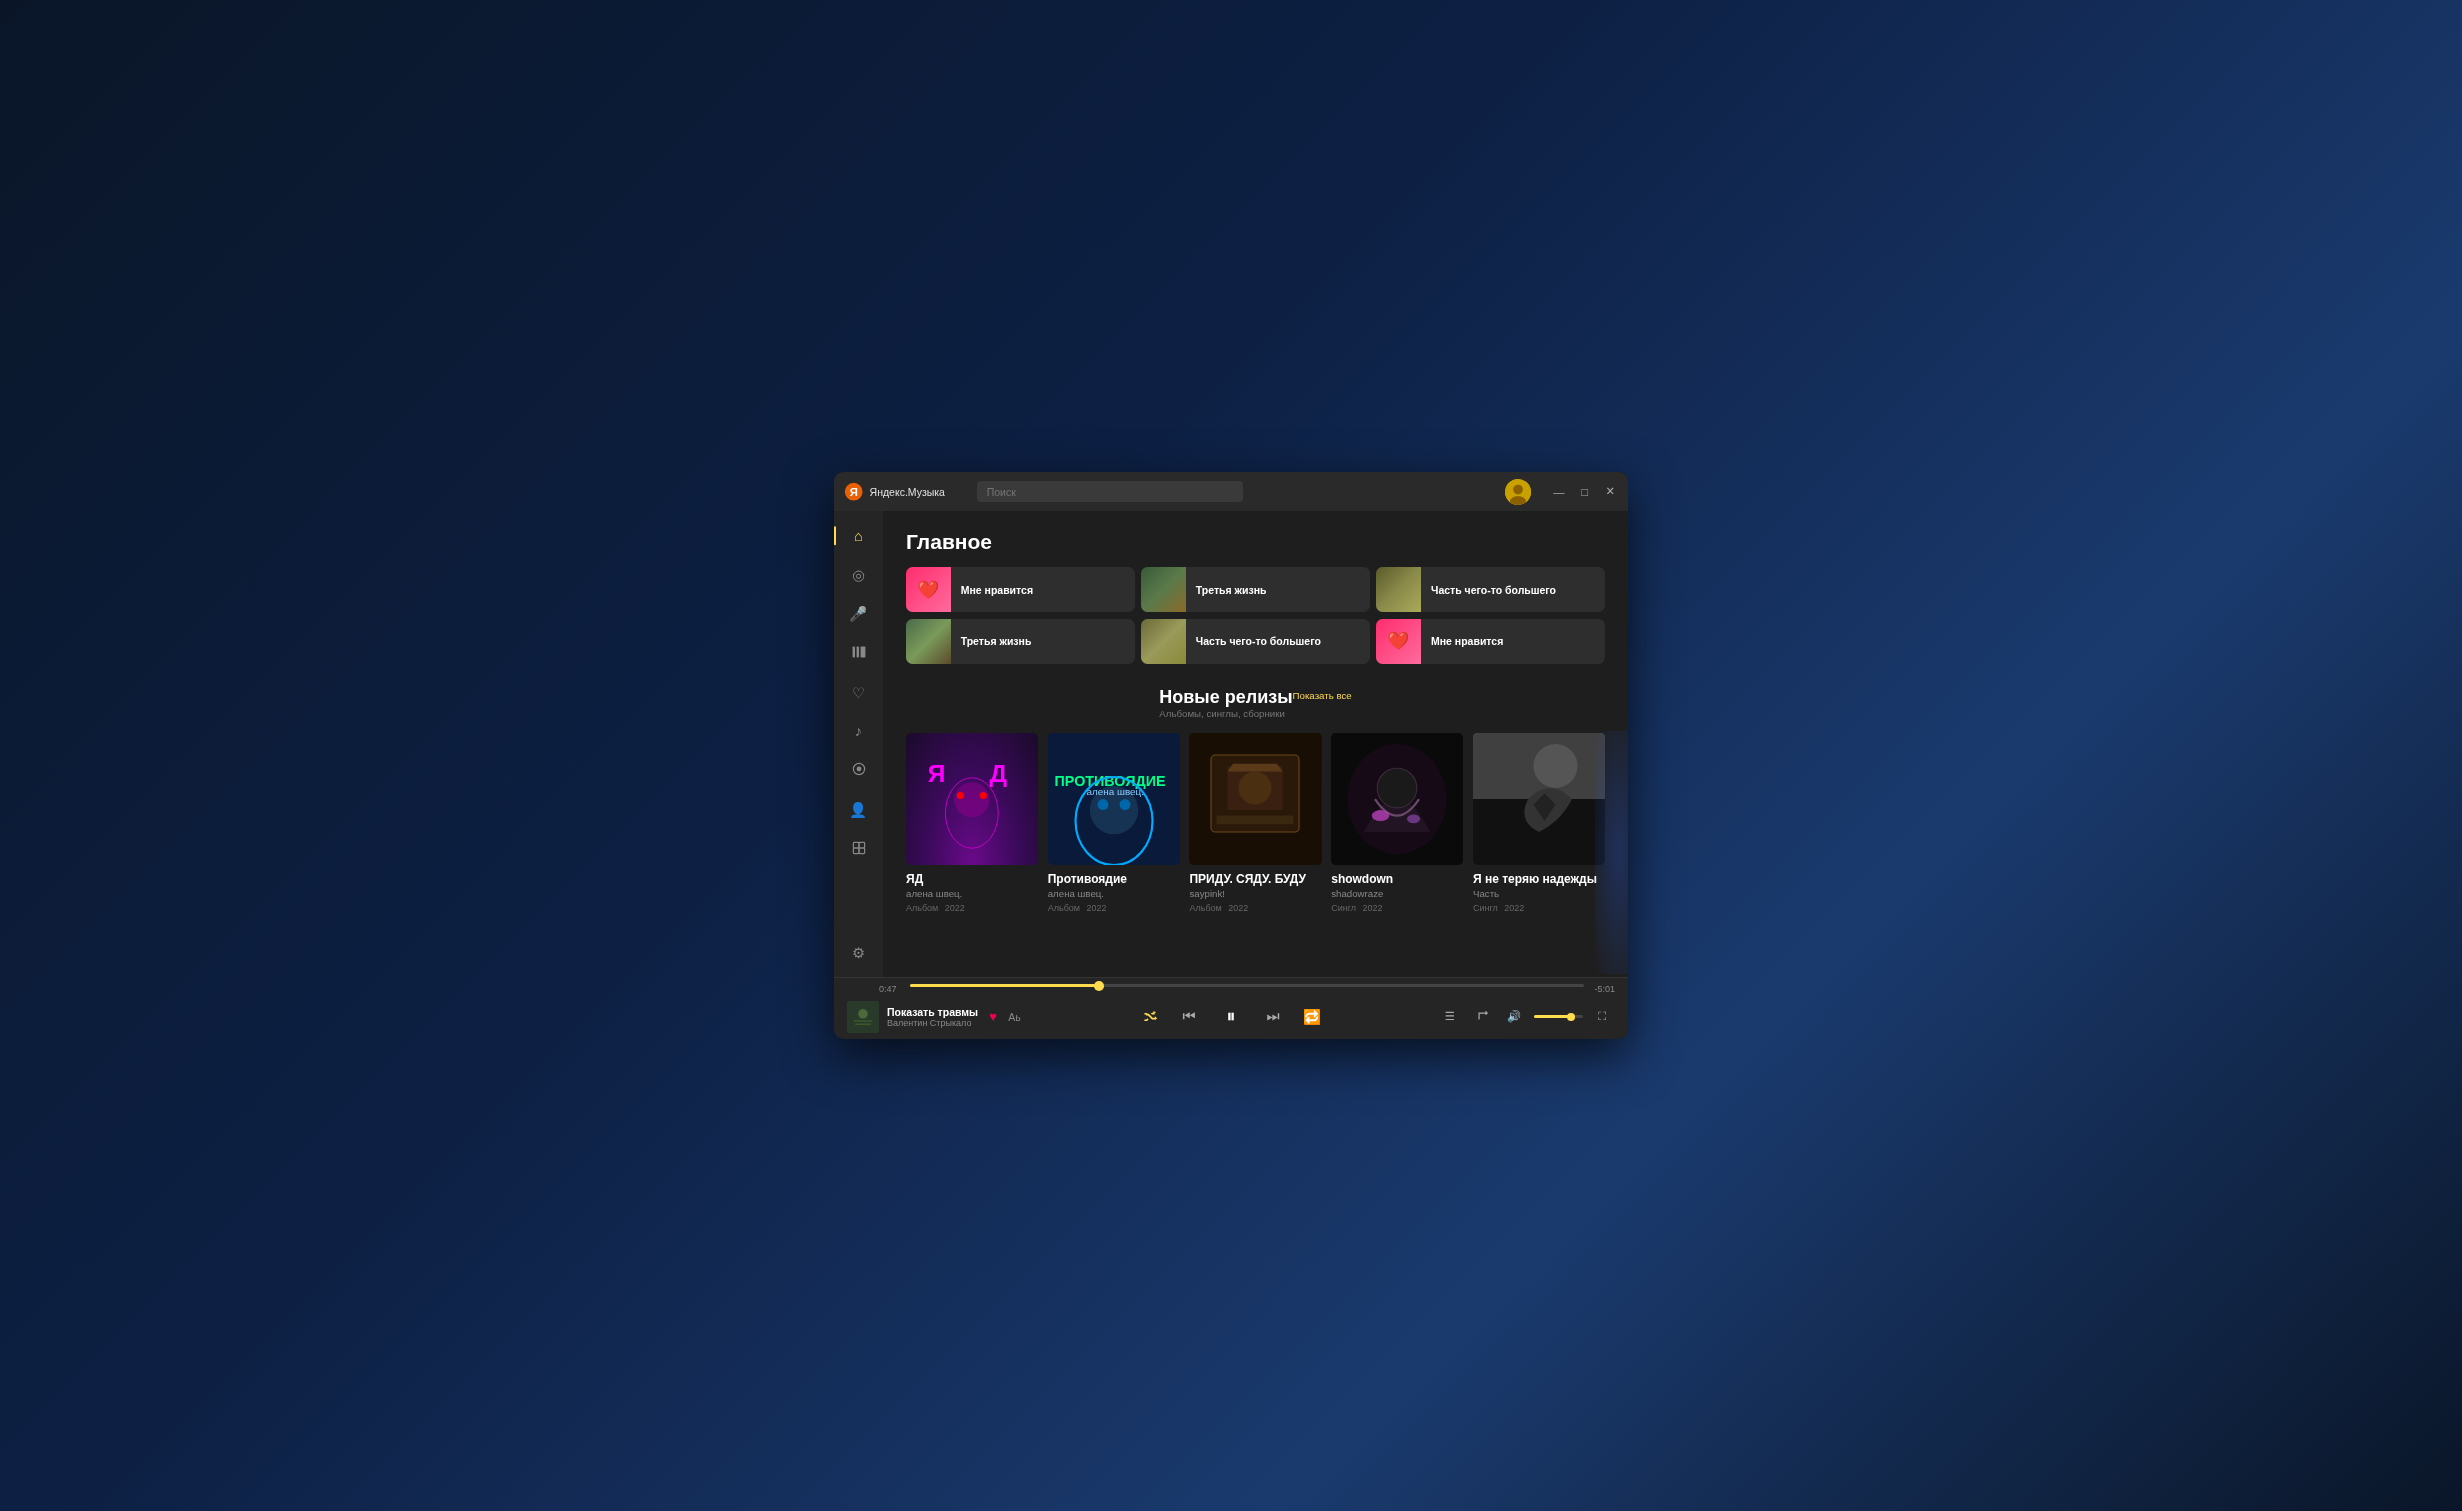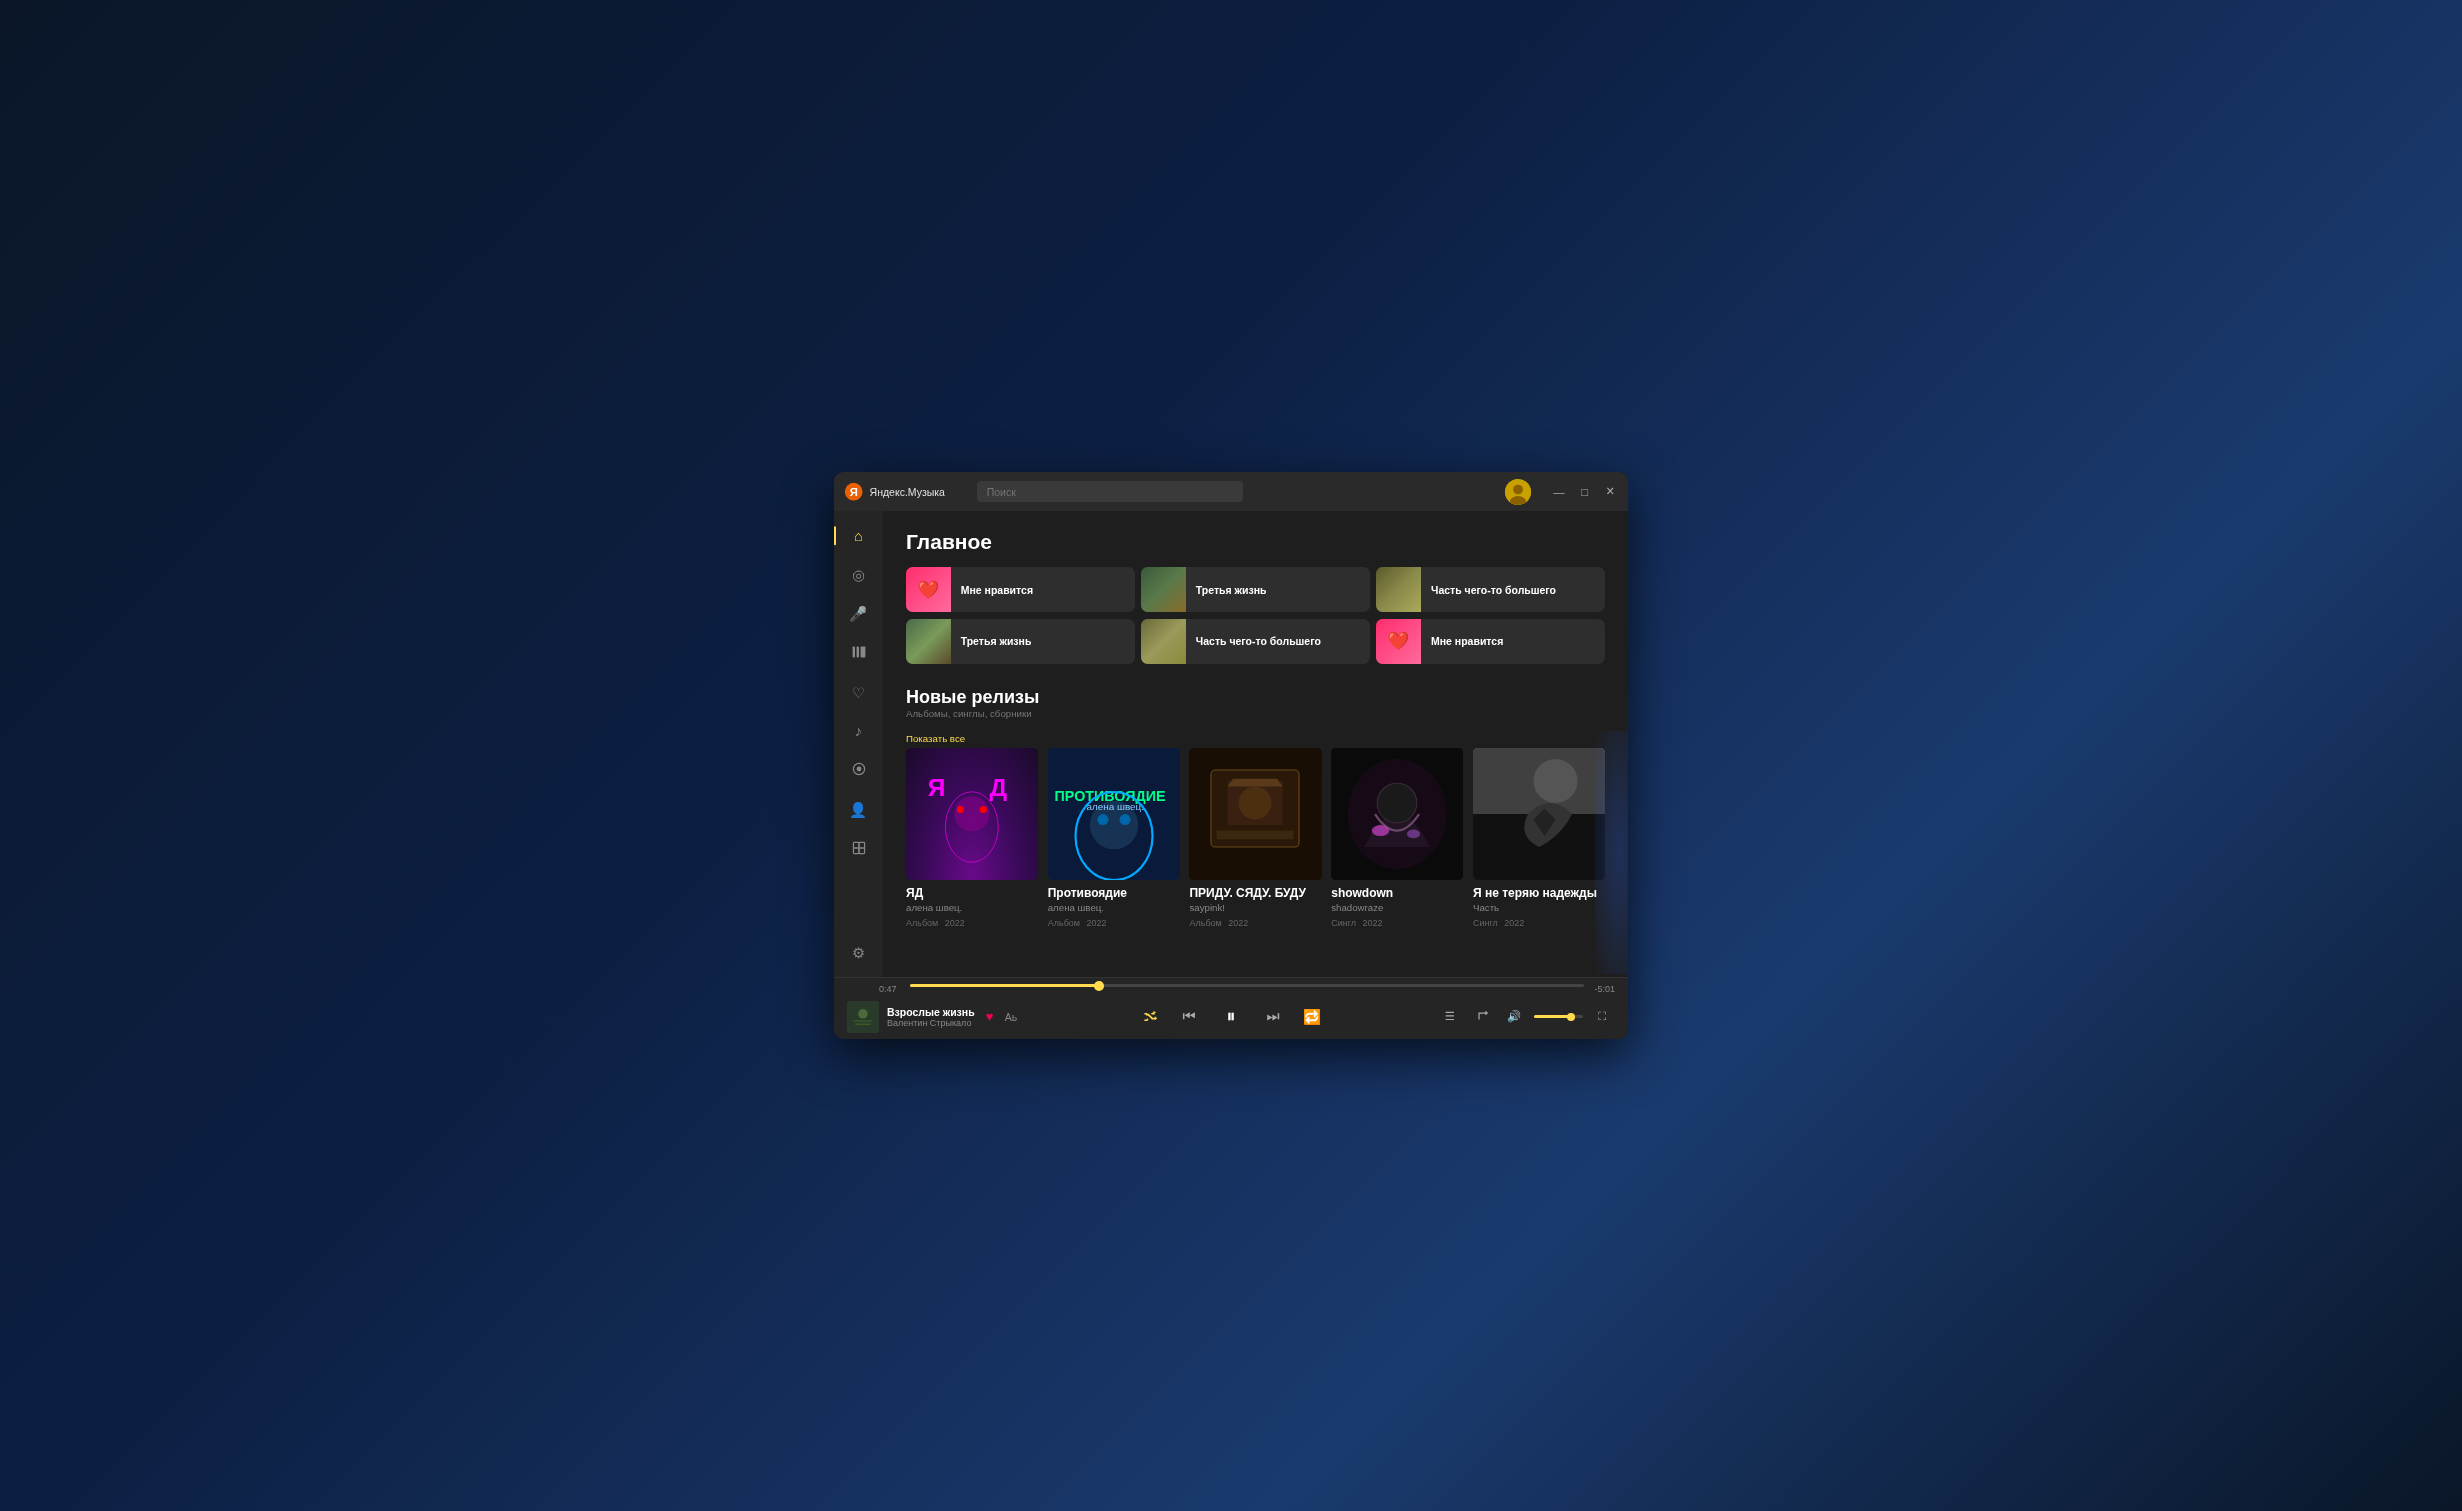--- a/index.html
+++ b/index.html
@@ -202,21 +202,20 @@
       flex: 1;
       padding-right: 6.5px;
     }
 
     
     .releases-header {
       display: flex;
       align-items: flex-start;
       justify-content: center;
       margin-bottom: 3.2px;
-      flex-direction: column;
     }
     .releases-title {
       font-size: 18px;
       font-weight: 700;
       color: #ffffff;
     }
     .releases-subtitle {
       font-size: 9.7px;
       color: #777;
       margin-bottom: 11.3px;
@@ -739,21 +738,21 @@
       <div class="player-track-info">
         <div class="player-thumb">
           <svg width="32" height="32" viewBox="0 0 40 40">
             <rect width="40" height="40" fill="#2a3a2a" rx="4"></rect>
             <circle cx="20" cy="16" r="6" fill="#4a6a3a"></circle>
             <rect x="8" y="24" width="24" height="2" fill="#3a5a2a" rx="1"></rect>
             <rect x="10" y="28" width="20" height="2" fill="#3a5a2a" rx="1"></rect>
           </svg>
         </div>
         <div>
-          <div class="player-track-name">Взрослые жизнь</div>
+          <div class="player-track-name">Показать травмы</div>
           <div class="player-track-artist">Валентин Стрыкало</div>
         </div>
         <span class="player-like">♥</span>
         <span class="player-lyric">Аь</span>
       </div>
 
       <div class="player-center">
         <button class="ctrl-btn shuffle-active" title="Shuffle">
           <svg width="16" height="16" viewBox="0 0 20 20" fill="currentColor">
             <path d="M3 5h3l2 2-1.4 1.4L5.4 7H3V5zm11 8h-1.6l-5-5H5V6h3.4l5 5H16v-2l3 2.5L16 14v-1zm0-8v2h-1.6l-1.5-1.5L14.6 4 16 5.4V5h-2V3h2l1 .9L17 5h-1v-.4L14 5h2v2h-2V5z"></path>

